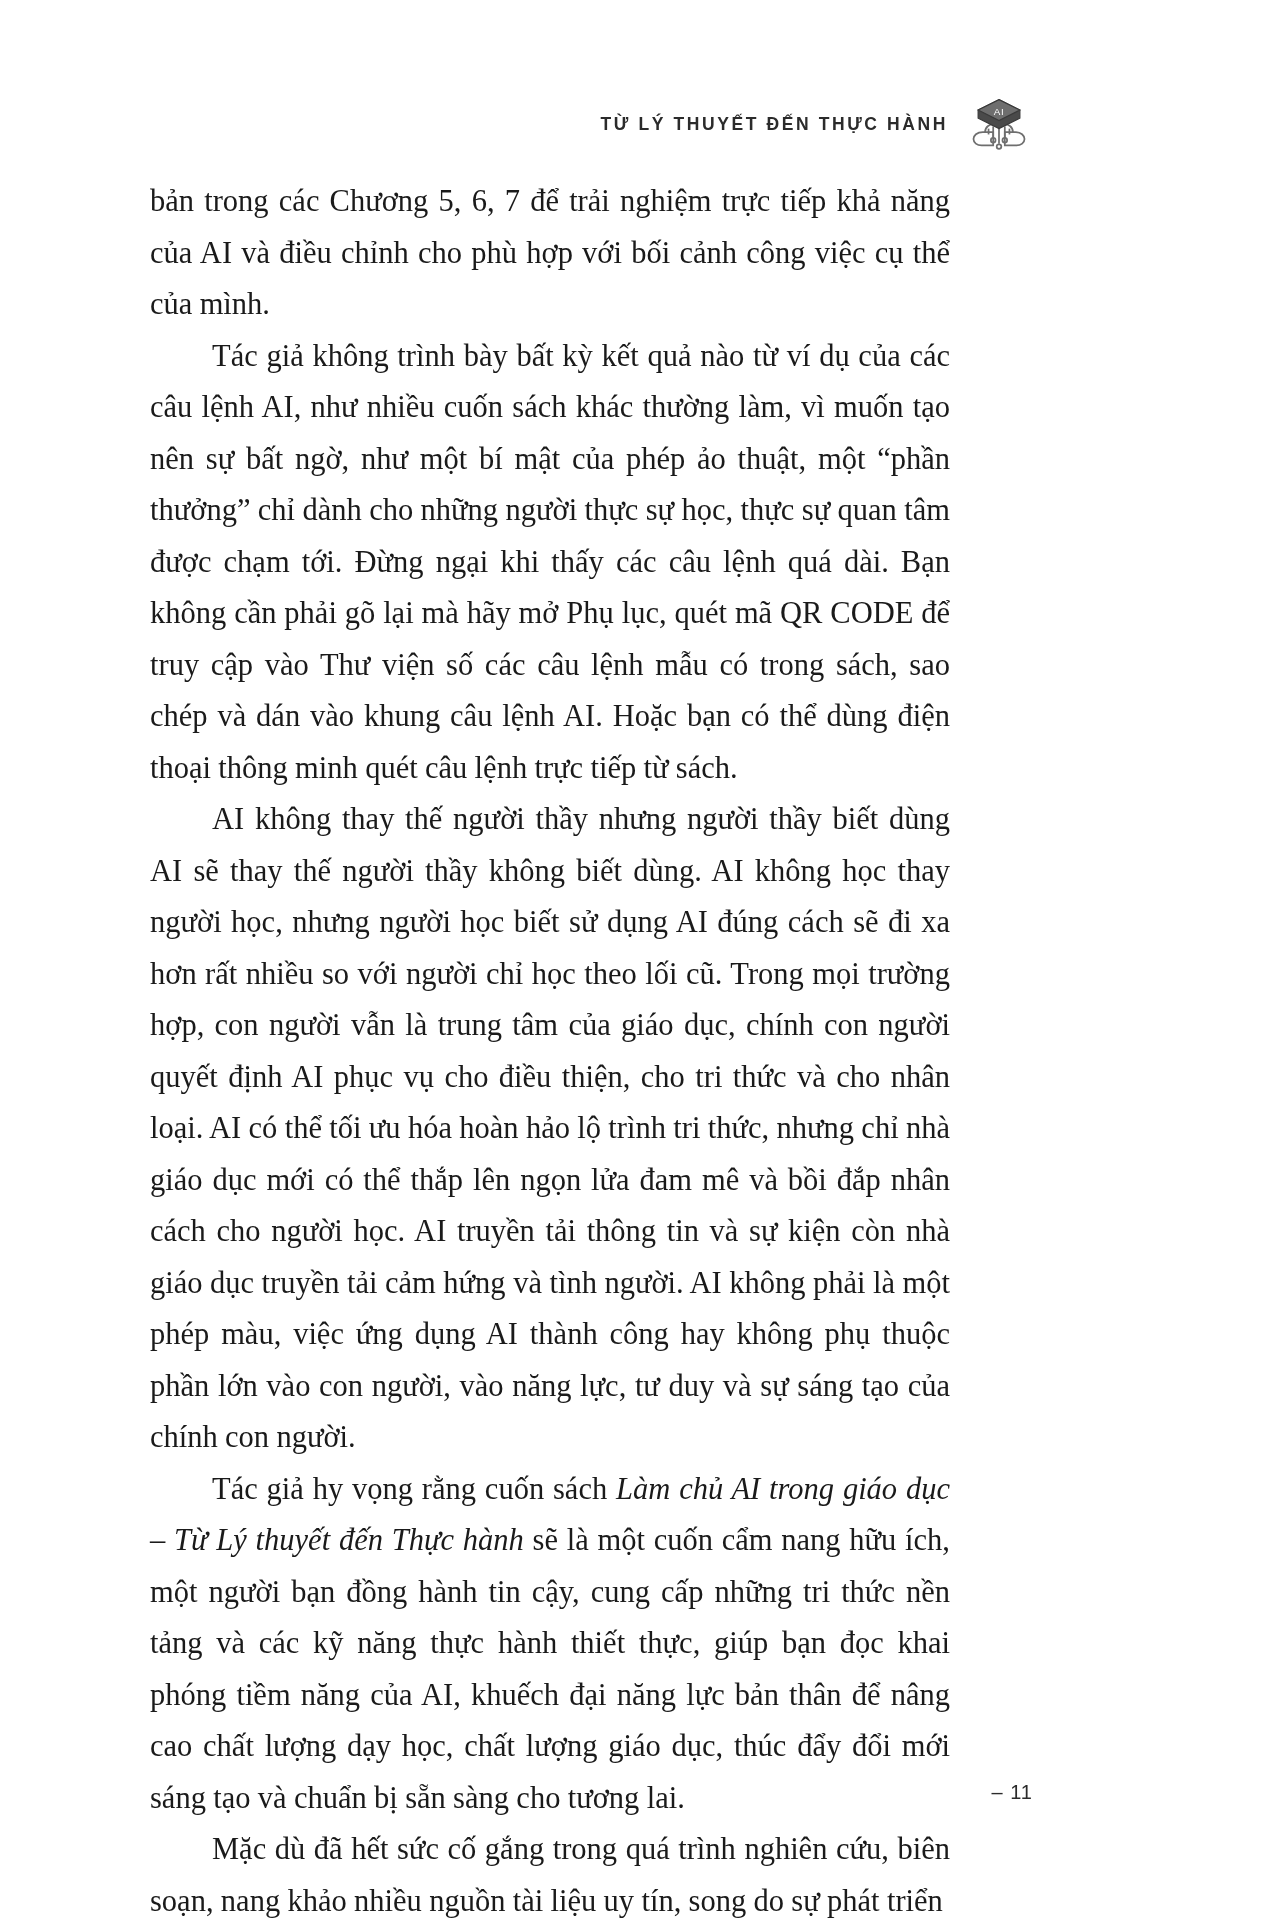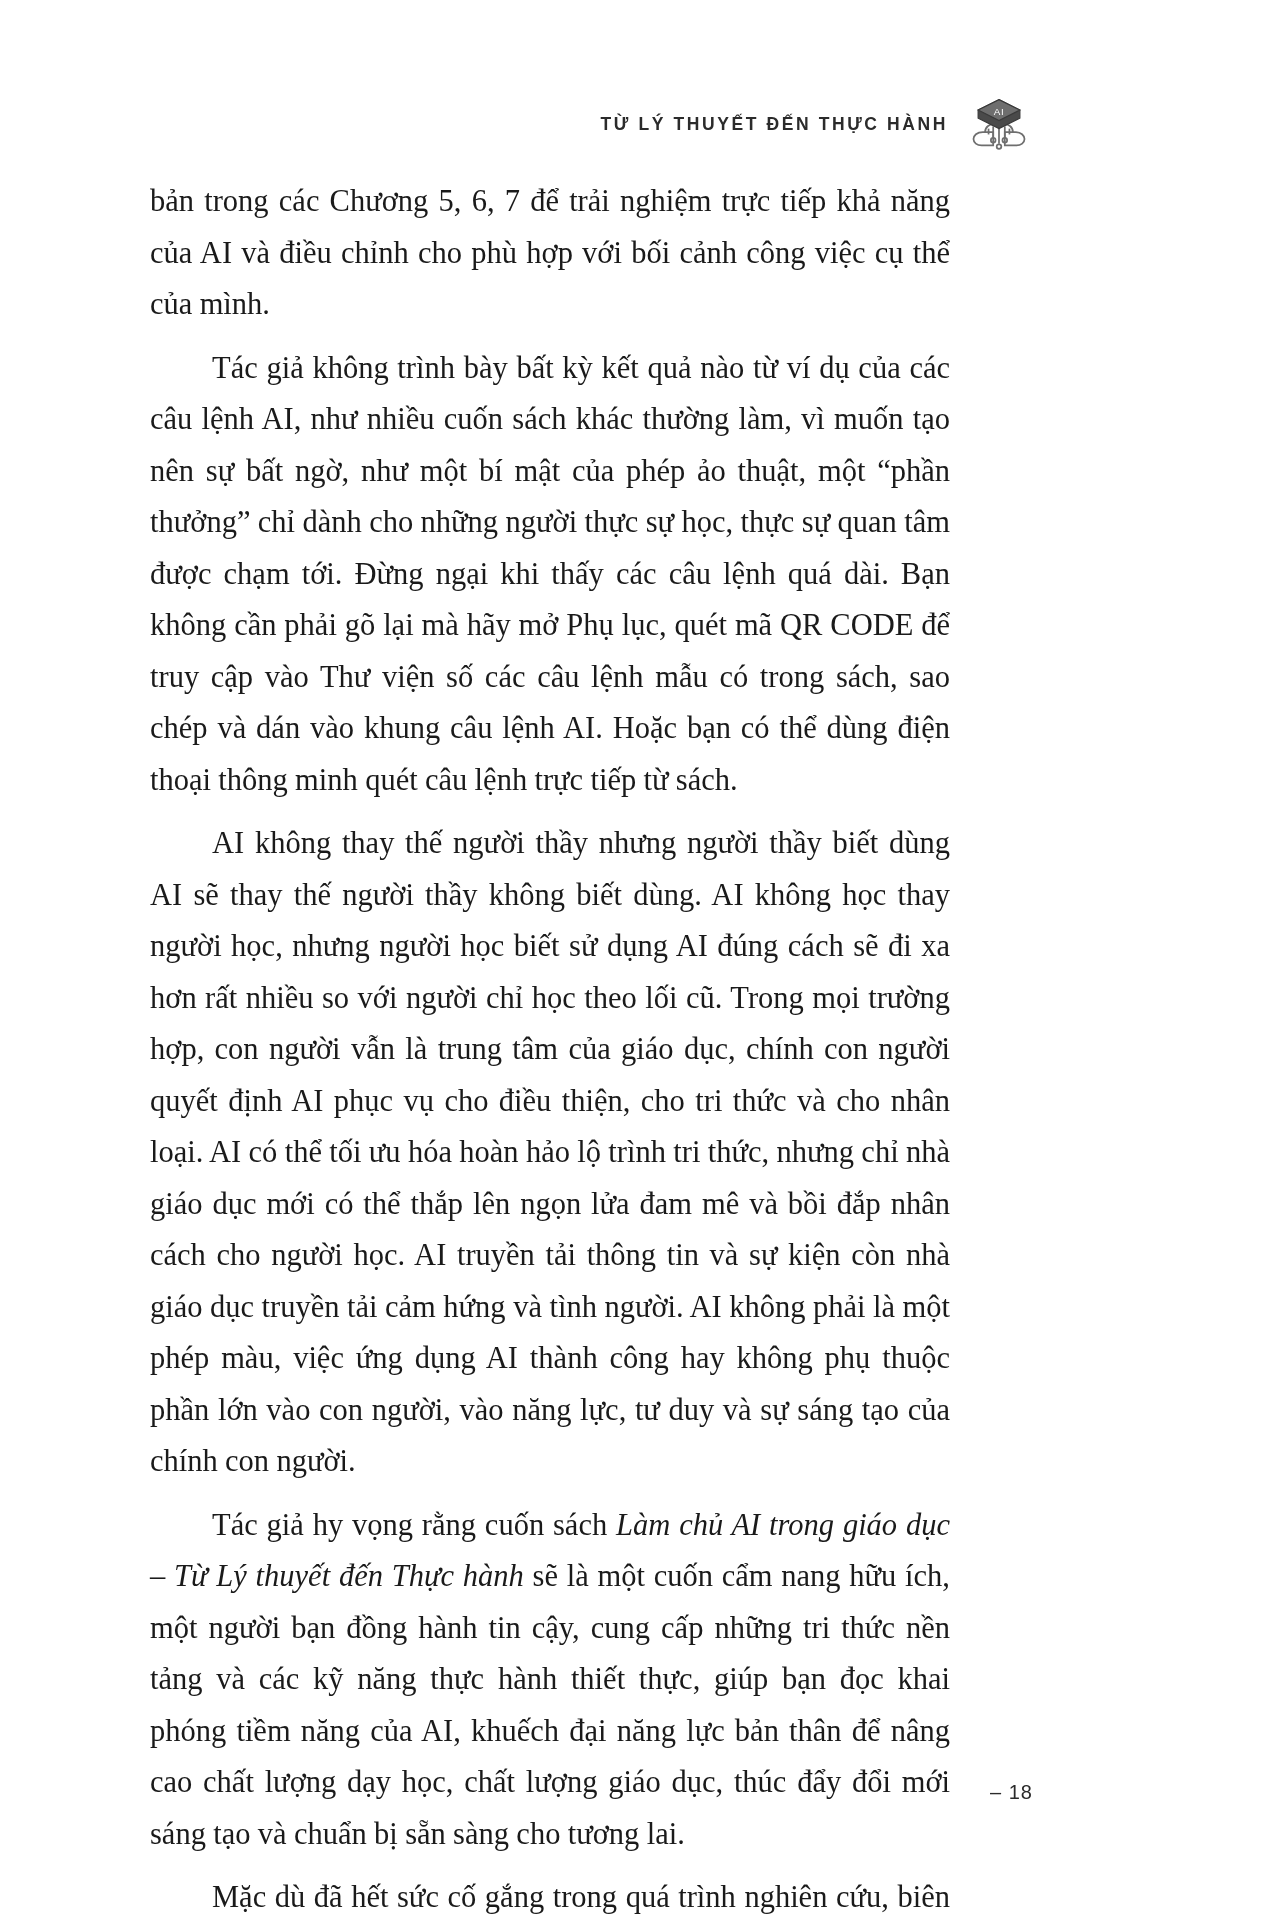--- a/index.html
+++ b/index.html
@@ -61,21 +61,21 @@
     text-justify: inter-word;
     text-indent: 62px;
     -webkit-hyphens: none;
     hyphens: none;
     word-spacing: -0.3px;
   }
   p.para.no-indent {
     text-indent: 0;
   }
   p.para + p.para {
-    margin-top: 12px;
+    margin-top: 0;
   }
   .book-title {
     font-style: italic;
   }
 
   
   .page-number {
     position: absolute;
     bottom: 118px;
     right: 150px;
@@ -120,15 +120,15 @@
 
     <p class="para">Tác giả không trình bày bất kỳ kết quả nào từ ví dụ của các câu lệnh AI, như nhiều cuốn sách khác thường làm, vì muốn tạo nên sự bất ngờ, như một bí mật của phép ảo thuật, một “phần thưởng” chỉ dành cho những người thực sự học, thực sự quan tâm được chạm tới. Đừng ngại khi thấy các câu lệnh quá dài. Bạn không cần phải gõ lại mà hãy mở Phụ lục, quét mã QR CODE để truy cập vào Thư viện số các câu lệnh mẫu có trong sách, sao chép và dán vào khung câu lệnh AI. Hoặc bạn có thể dùng điện thoại thông minh quét câu lệnh trực tiếp từ sách.</p>
 
     <p class="para">AI không thay thế người thầy nhưng người thầy biết dùng AI sẽ thay thế người thầy không biết dùng. AI không học thay người học, nhưng người học biết sử dụng AI đúng cách sẽ đi xa hơn rất nhiều so với người chỉ học theo lối cũ. Trong mọi trường hợp, con người vẫn là trung tâm của giáo dục, chính con người quyết định AI phục vụ cho điều thiện, cho tri thức và cho nhân loại. AI có thể tối ưu hóa hoàn hảo lộ trình tri thức, nhưng chỉ nhà giáo dục mới có thể thắp lên ngọn lửa đam mê và bồi đắp nhân cách cho người học. AI truyền tải thông tin và sự kiện còn nhà giáo dục truyền tải cảm hứng và tình người. AI không phải là một phép màu, việc ứng dụng AI thành công hay không phụ thuộc phần lớn vào con người, vào năng lực, tư duy và sự sáng tạo của chính con người.</p>
 
     <p class="para"><span>Tác giả hy vọng rằng cuốn sách </span><span class="book-title">Làm chủ AI trong giáo dục – Từ Lý thuyết đến Thực hành</span><span> sẽ là một cuốn cẩm nang hữu ích, một người bạn đồng hành tin cậy, cung cấp những tri thức nền tảng và các kỹ năng thực hành thiết thực, giúp bạn đọc khai phóng tiềm năng của AI, khuếch đại năng lực bản thân để nâng cao chất lượng dạy học, chất lượng giáo dục, thúc đẩy đổi mới sáng tạo và chuẩn bị sẵn sàng cho tương lai.</span></p>
 
     <p class="para">Mặc dù đã hết sức cố gắng trong quá trình nghiên cứu, biên soạn, nang khảo nhiều nguồn tài liệu uy tín, song do sự phát triển</p>
   </div>
 
-  <div class="page-number">– 18</div>
+  <div class="page-number">– 11</div>
 
 </div>
 
 </body></html>

